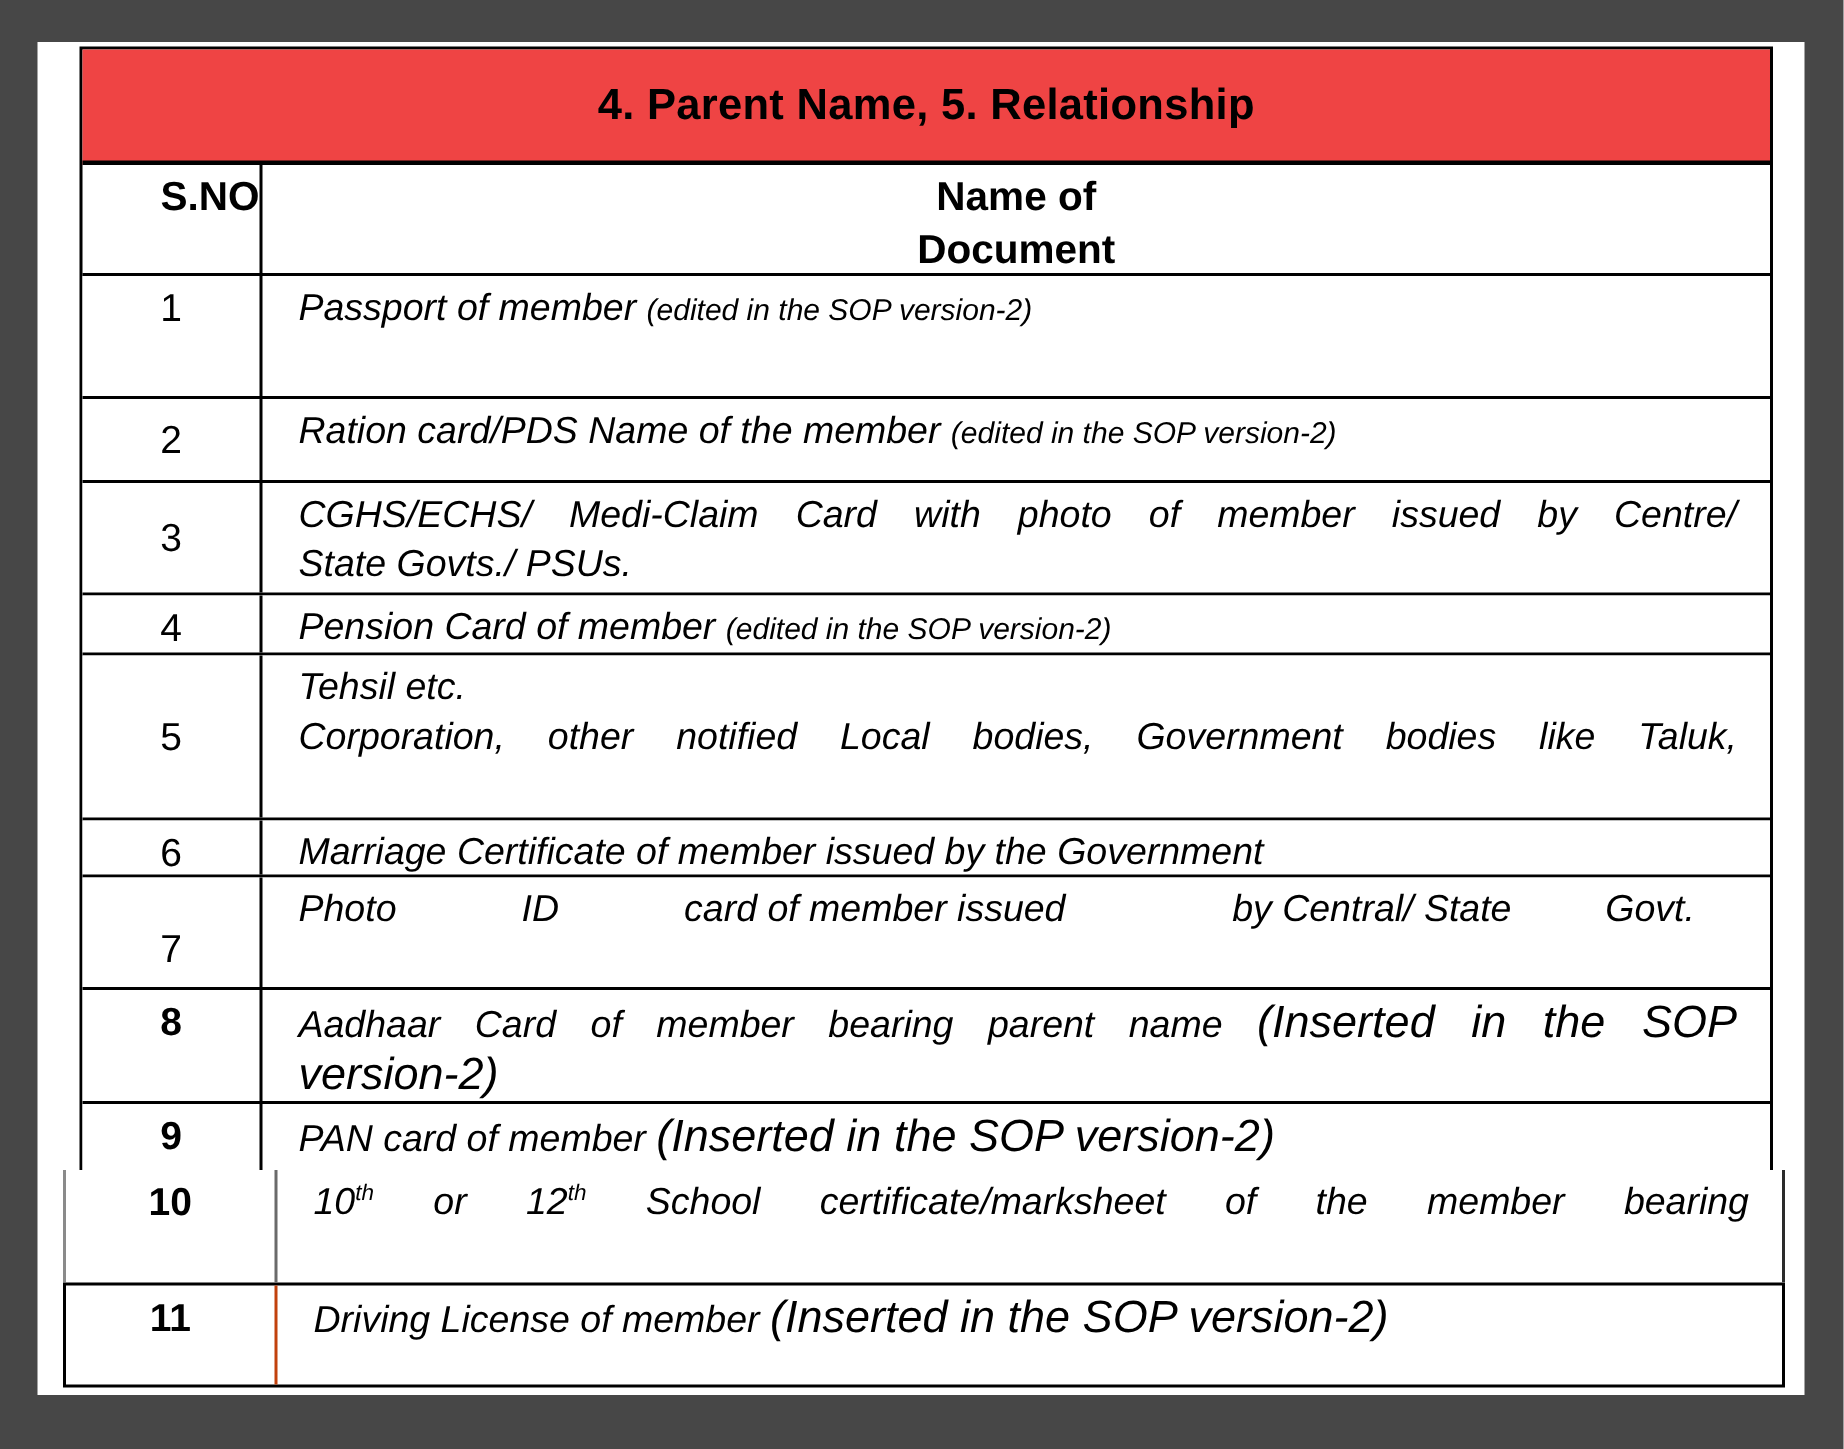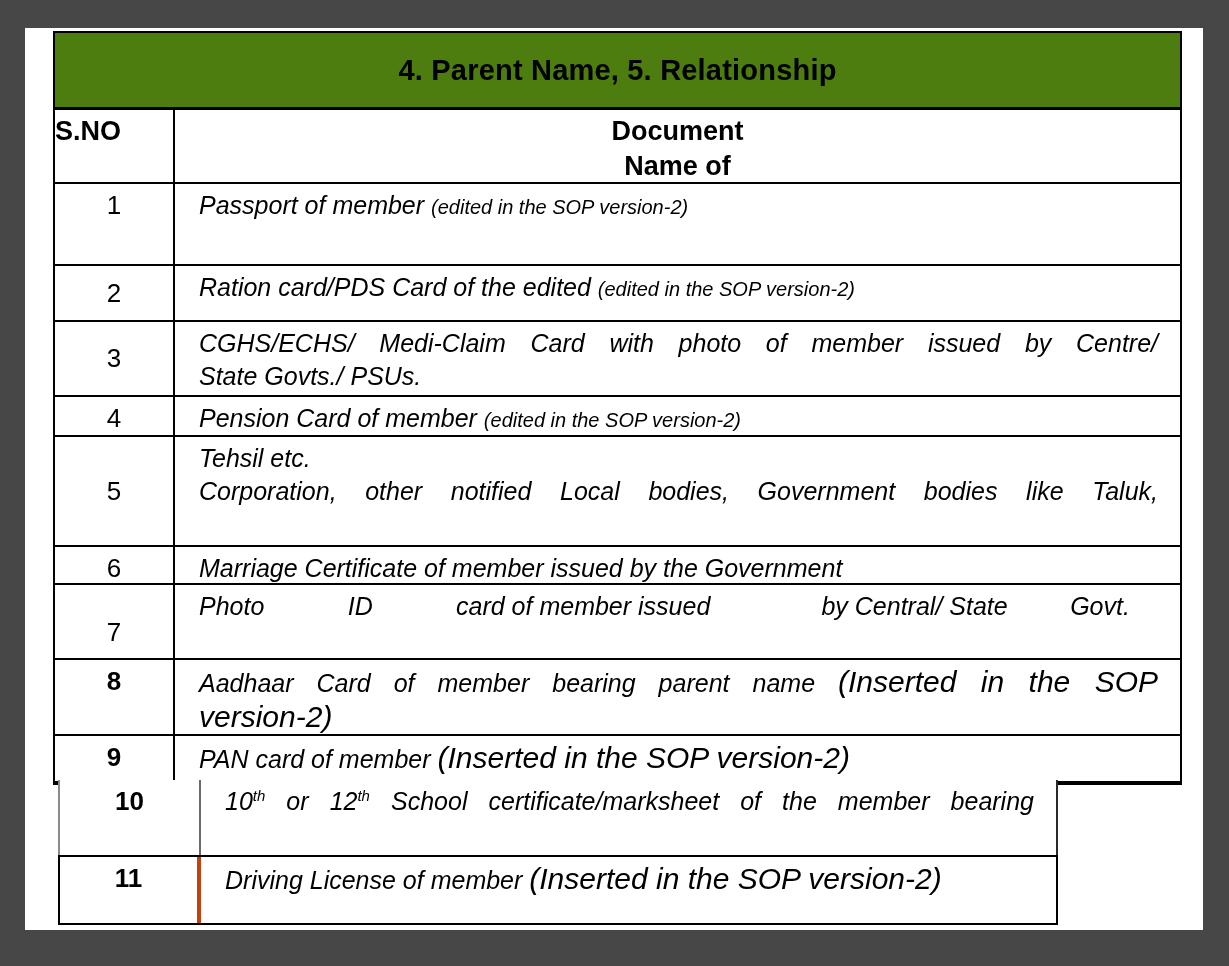--- a/index.html
+++ b/index.html
@@ -23,21 +23,21 @@
     height:77px;display:flex;align-items:center;justify-content:center;
     border-bottom:3px solid #000;box-sizing:border-box;
     font-weight:bold;font-size:29px;letter-spacing:0.2px;
   }
   .head-row{
     display:flex;height:74px;border-bottom:2px solid #000;box-sizing:border-box;
     font-weight:bold;font-size:27px;
   }
   .head-num{
     width:120px;border-right:2px solid #000;box-sizing:border-box;
-    display:flex;align-items:flex-start;justify-content:flex-start;padding-top:6px;
+    display:flex;align-items:flex-start;justify-content:flex-end;padding-top:6px;
   }
   .head-doc{
     flex:1;text-align:center;padding-top:4px;line-height:35px;
   }
   .row{display:flex;border-bottom:2px solid #000;box-sizing:border-box;background:#fff;}
   .row:last-child{border-bottom:2px solid #000;}
   .num-cell{
     width:120px;border-right:2px solid #000;box-sizing:border-box;
     display:flex;justify-content:center;font-size:26px;
   }
@@ -51,69 +51,69 @@
     font-style:italic;
   }
   .line{min-height:33px;}
   .line.stretch{text-align:justify;text-align-last:justify;}
   .line.pre{white-space:pre;}
   .seg-small{font-size:20px;}
   .seg-smallish{font-size:30px;}
   .seg-sup{font-size:15px;vertical-align:super;line-height:0;}
   
   .fragment{
-    position:absolute;left:17px;top:752px;width:1000px;background:#fff;margin-left:16px;
+    position:absolute;left:17px;top:752px;width:1148px;background:#fff;
   }
   .frag-row{display:flex;box-sizing:border-box;background:#fff;}
   .frag-row .num-cell{width:141px;}
   .frag-row10{
     height:75px;
     border-left:2px solid #8a8a8a;border-right:2px solid #2a2a2a;
   }
   .frag-row10 .num-cell{border-right:2px solid #6a6a6a;}
   .frag-row11{
     height:70px;border:2px solid #000;
   }
-  .frag-row11 .num-cell{border-right:4px solid #c2410c;}
+  .frag-row11 .num-cell{border-right:2px solid #c2410c;}
 </style>
 </head>
 <body>
 
 <div class="page">
 
   <div class="main-table">
-    <div class="banner" style="background: #4d7c0f;">
+    <div class="banner" style="background: #ef4444;">
       <span>4. Parent Name, 5. Relationship</span>
     </div>
 
     <div class="head-row">
       <div class="head-num">
         <span>S.NO</span>
       </div>
       <div class="head-doc">
+        <div>Name of</div>
         <div>Document</div>
-        <div>Name of</div>
       </div>
     </div>
 
     <div id="rows-container">
         <div class="row" style="height: 82px;">
           <div class="num-cell v-top">
             <span>1</span>
           </div>
           <div class="text-cell">
             <div class="line"><span>Passport of member </span><span class="seg-small">(edited in the SOP version-2)</span></div>
           </div>
         </div>
         <div class="row" style="height: 56px;">
           <div class="num-cell v-center">
             <span>2</span>
           </div>
           <div class="text-cell">
-            <div class="line"><span>Ration card/PDS Card of the edited </span><span class="seg-small">(edited in the SOP version-2)</span></div>
+            <div class="line"><span>Ration card/PDS Name of the member </span><span class="seg-small">(edited in the SOP version-2)</span></div>
           </div>
         </div>
         <div class="row" style="height: 75px;">
           <div class="num-cell v-center">
             <span>3</span>
           </div>
           <div class="text-cell">
             <div class="line stretch"><span>CGHS/ECHS/ Medi-Claim Card with photo of member issued by Centre/</span></div>
             <div class="line"><span>State Govts./ PSUs.</span></div>
           </div>

